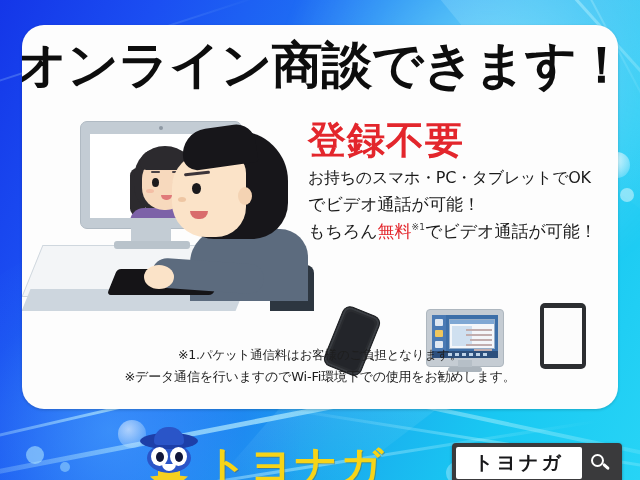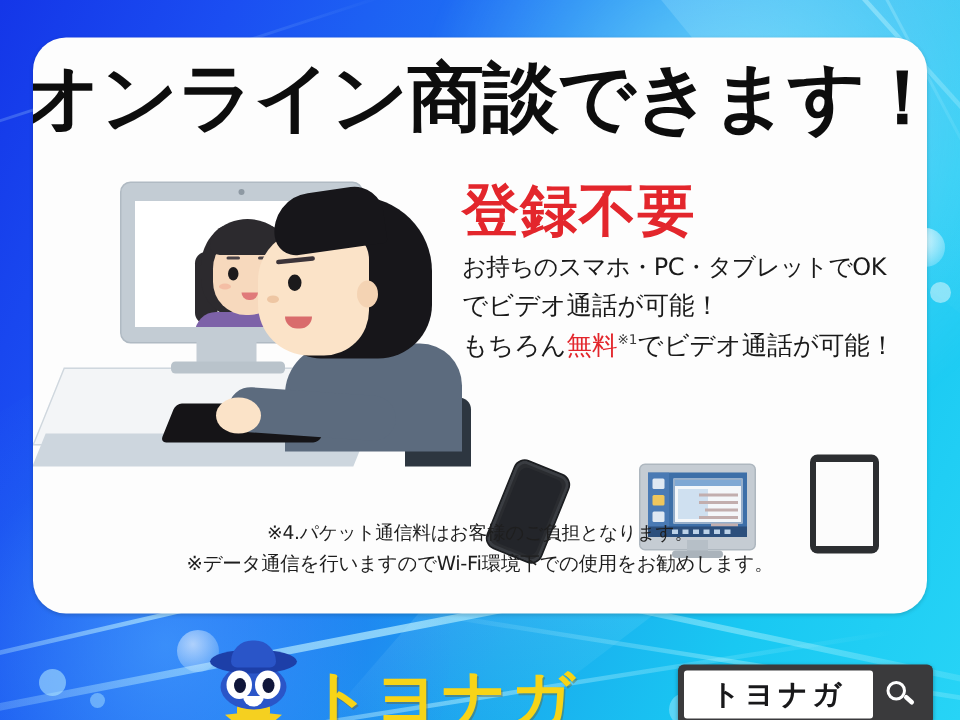--- a/index.html
+++ b/index.html
@@ -358,21 +358,21 @@
       </div>
       <div class="pcmon-stand" style="left:140px;"></div>
       <div class="pcmon-foot" style="left:130px;"></div>
 
       <div class="tablet">
         <div class="tablet-scr"></div>
       </div>
     </div>
 
     <div class="notes">
-      <div class="note">※4.パケット通信料はお客様のご負担となります。</div>
+      <div class="note">※1.パケット通信料はお客様のご負担となります。</div>
       <div class="note n2">※データ通信を行いますのでWi-Fi環境下での使用をお勧めします。</div>
     </div>
   </div>
 
   <div class="bottom">
     <div class="mascot">
       <div class="m-star"></div>
       <div class="m-scarf"></div>
       <div class="m-head"></div>
       <div class="m-hat"></div>

